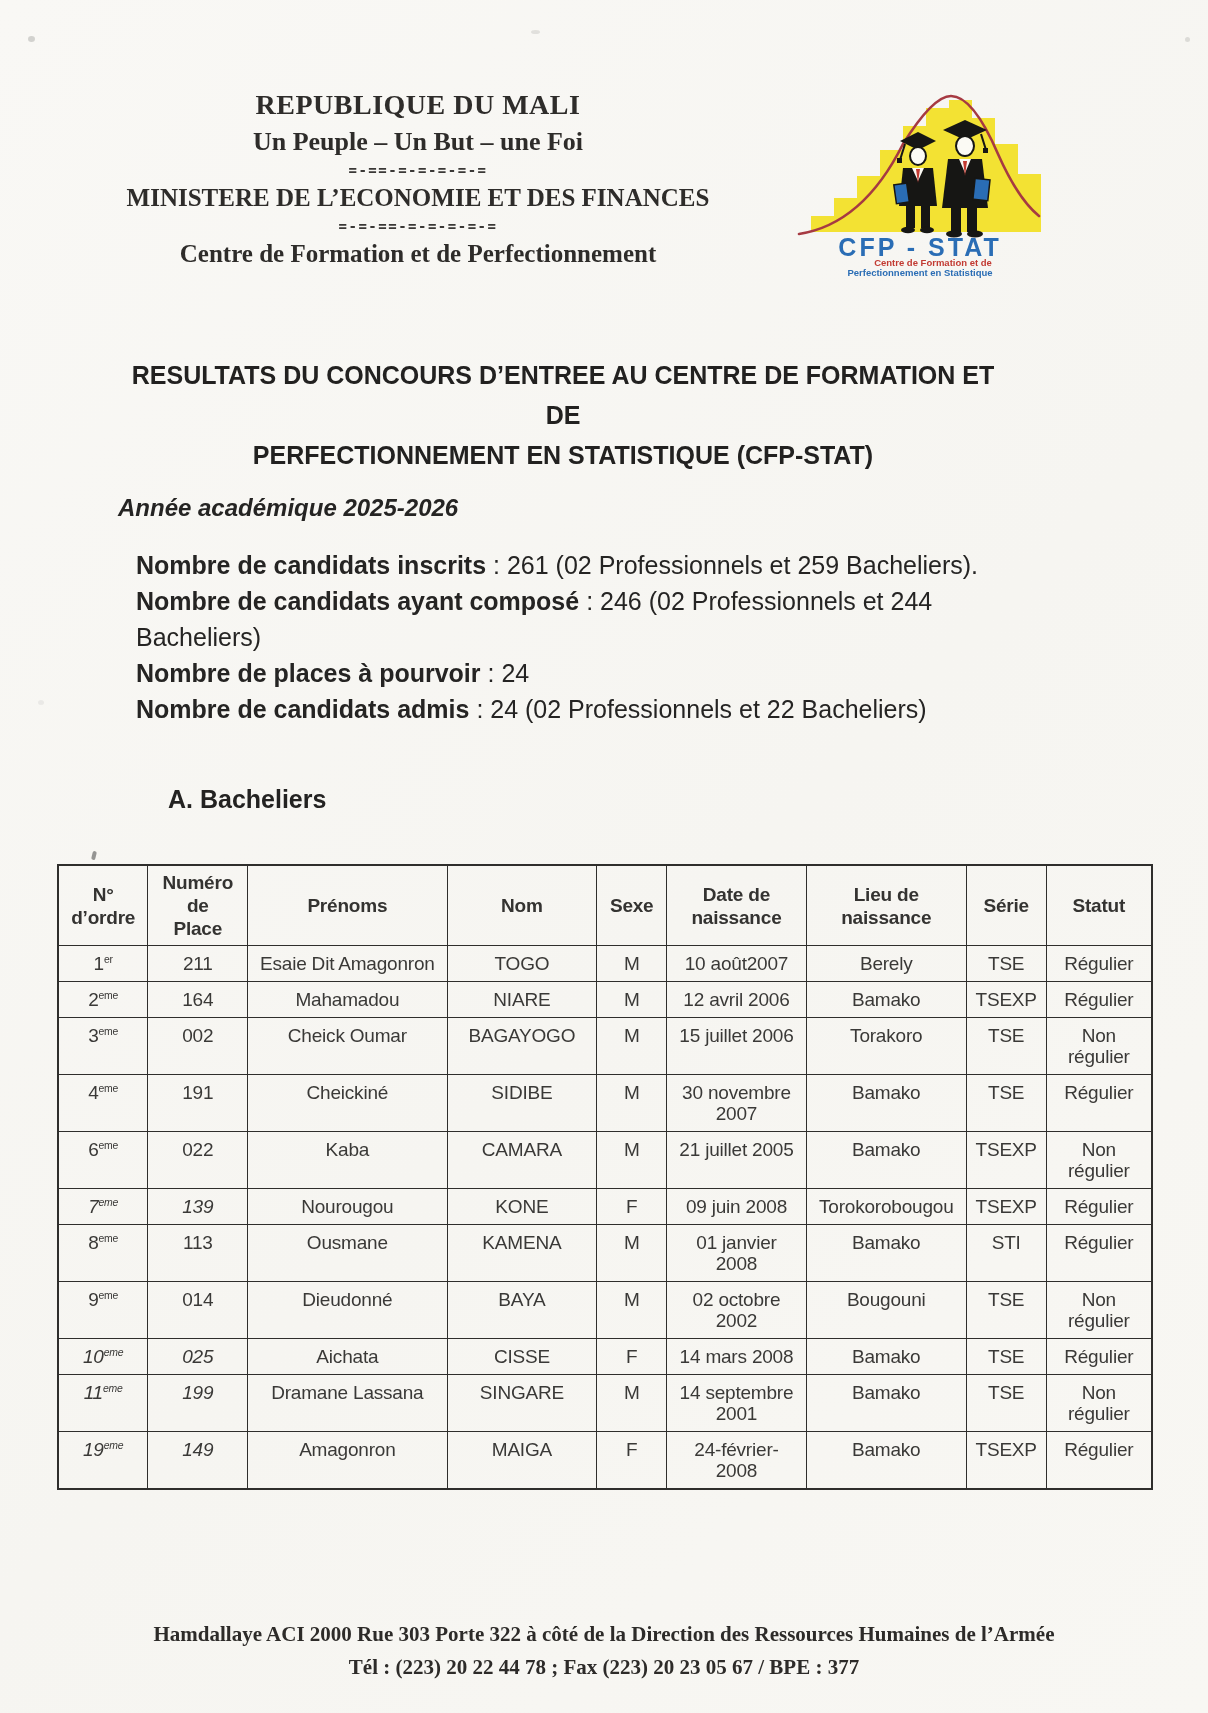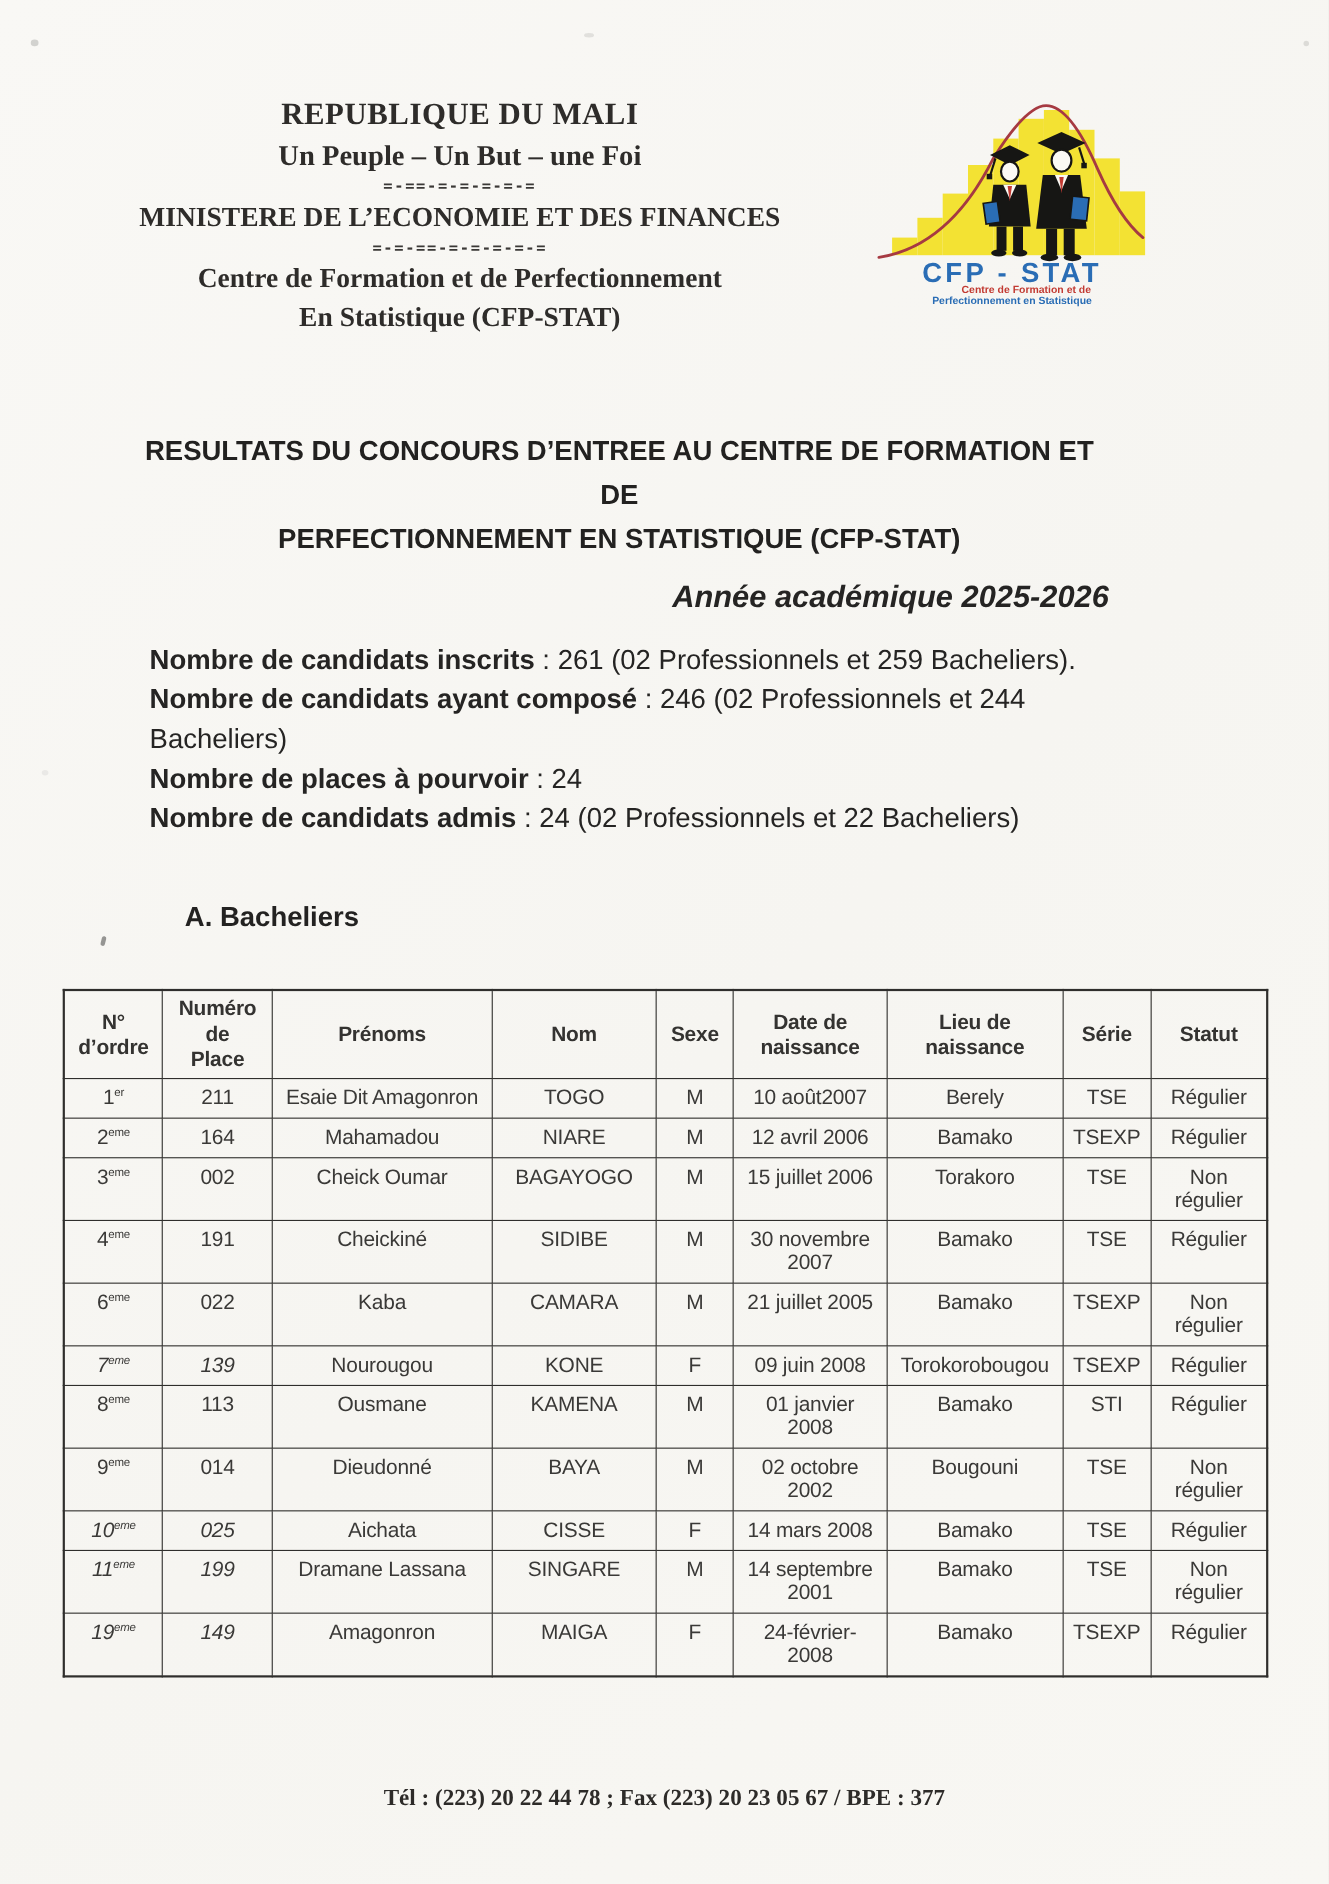--- a/index.html
+++ b/index.html
@@ -48,22 +48,22 @@
     text-align: center;
     font-size: 25px;
     font-weight: bold;
     line-height: 40px;
     white-space: pre-line;
     color: #222120;
   }
   .doc-subtitle {
     margin: 16px 0 0 118px;
     width: 890px;
-    text-align: right;
-    font-size: 28px;
+    text-align: left;
+    font-size: 24px;
     font-weight: bold;
     font-style: italic;
     line-height: 34px;
     color: #252423;
   }
 
   
   .stats { margin: 22px 0 0 136px; width: 952px; font-size: 25px; line-height: 36px; color: #252423; }
   .stat-label { font-weight: bold; }
   .stat-value { font-weight: normal; white-space: pre-line; }
@@ -135,21 +135,20 @@
   <div class="speck s4"></div>
   <div class="speck s5"></div>
 
   <div class="letterhead">
     <div class="h-country">REPUBLIQUE DU MALI</div>
     <div class="h-motto">Un Peuple – Un But – une Foi</div>
     <div class="sep">=-==-=-=-=-=-=</div>
     <div class="h-ministry">MINISTERE DE L’ECONOMIE ET DES FINANCES</div>
     <div class="sep">=-=-==-=-=-=-=-=</div>
     <div class="h-org">Centre de Formation et de Perfectionnement</div>
-    <div class="h-org">En Statistique (CFP-STAT)</div>
   </div>
 
   <div class="logo">
     <svg viewBox="0 0 250 196" xmlns="http://www.w3.org/2000/svg">
 
       <g fill="#f3e233">
         <rect x="18" y="132" width="23" height="16"></rect>
         <rect x="41" y="114" width="23" height="34"></rect>
         <rect x="64" y="92" width="23" height="56"></rect>
         <rect x="87" y="66" width="23" height="82"></rect>
@@ -371,16 +370,17 @@
       <td class="c-date">24-février-
 2008</td>
       <td class="c-lieu">Bamako</td>
       <td class="c-serie">TSEXP</td>
       <td class="c-statut">Régulier</td>
     </tr>
       </tbody>
   </table>
 
   <div class="page-footer">
+    <div>Hamdallaye ACI 2000 Rue 303 Porte 322 à côté de la Direction des Ressources Humaines de l’Armée</div>
     <div>Tél : (223) 20 22 44 78 ; Fax (223) 20 23 05 67 / BPE : 377</div>
   </div>
 
 </div>
 
 </body></html>

